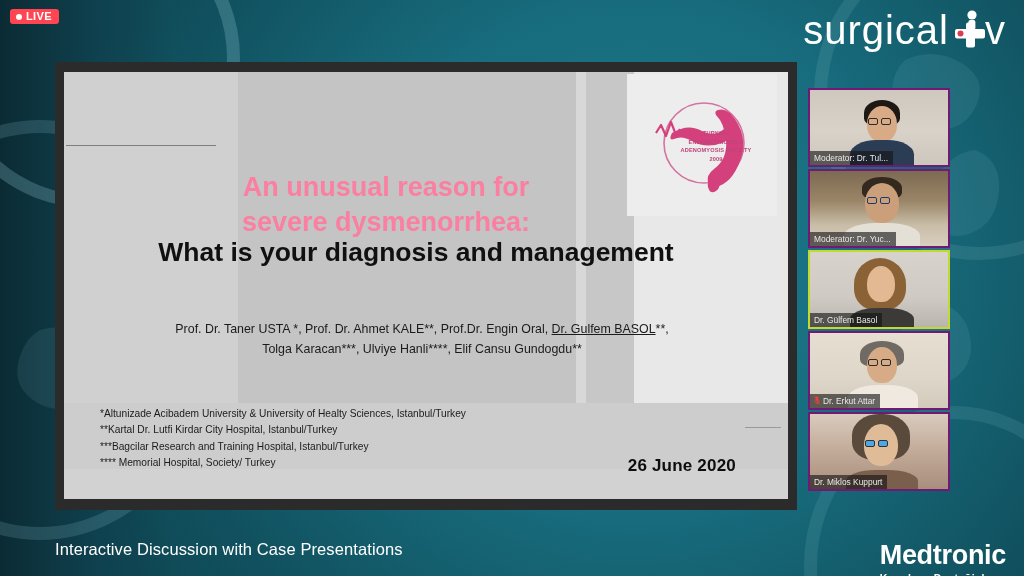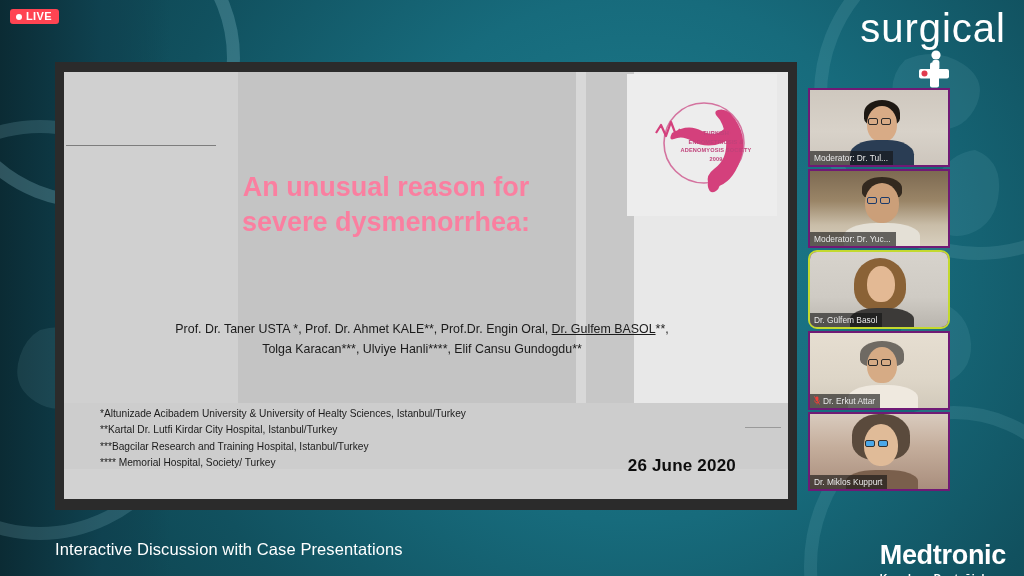--- a/index.html
+++ b/index.html
@@ -52,21 +52,20 @@
   .live-dot { width: 6px; height: 6px; border-radius: 50%; background: #fff; }
 
   
   .surgical-logo {
     position: absolute; right: 18px; top: 8px;
     display: flex; align-items: center;
     color: #ffffff;
     font-size: 40px;
     letter-spacing: 1px;
     line-height: 1;
-    flex-direction: column;
   }
   .surgical-word { font-weight: 300; }
   .surgical-mark { position: relative; width: 42px; height: 44px; margin: 0 -2px 0 0; }
   .surgical-tail { font-weight: 300; margin-left: -4px; }
 
   
   .stage {
     position: absolute;
     left: 55px; top: 62px;
     width: 742px; height: 448px;
@@ -164,21 +163,21 @@
     width: 142px;
     display: flex; flex-direction: column; gap: 2px;
   }
   .tile {
     position: relative;
     width: 142px; height: 79px;
     overflow: hidden;
     background: #701a75;
     border: 2px solid transparent;
   }
-  .tile.active { border-color: #c3d92e; border-radius: 9px; }
+  .tile.active { border-color: #c3d92e; }
   .tile-bg { position: absolute; inset: 0; }
   .head {
     position: absolute; border-radius: 50% 50% 46% 46%;
   }
   .hair { position: absolute; border-radius: 50% 50% 30% 30%; }
   .body-sh { position: absolute; border-radius: 42% 42% 0 0; }
   .glasses {
     position: absolute; display: flex; gap: 3px; align-items: center;
   }
   .lens { width: 10px; height: 7px; border: 1.3px solid #2a2a2a; border-radius: 2px; }
@@ -290,20 +289,21 @@
             <path d="M72 88 q4 10 -2 14 q-6 4 -8 -4 q-2 -8 10 -10z" fill="#d4407c"></path>
           </svg>
           <div class="society-text">TURKISH ENDOMETRIOSIS &amp; ADENOMYOSIS SOCIETY 2009</div>
         </div>
       </div>
 
       <div class="slide-title">
         <div>An unusual reason for</div>
         <div>severe dysmenorrhea:</div>
       </div>
+      <div class="slide-subtitle">What is your diagnosis and management</div>
 
       <div class="authors">
         <div><span>Prof. Dr. Taner USTA *, Prof. Dr. Ahmet KALE**,  Prof.Dr. Engin Oral, </span><span class="u">Dr. Gulfem BASOL</span><span>**,</span></div>
         <div>Tolga Karacan***, Ulviye Hanli****, Elif Cansu Gundogdu**</div>
       </div>
 
       <div class="affils">
         <div>*Altunizade Acibadem University  &amp; University of Healty Sciences, Istanbul/Turkey</div>
         <div>**Kartal Dr. Lutfi Kirdar City Hospital, Istanbul/Turkey</div>
         <div>***Bagcilar Research and Training Hospital, Istanbul/Turkey</div>

